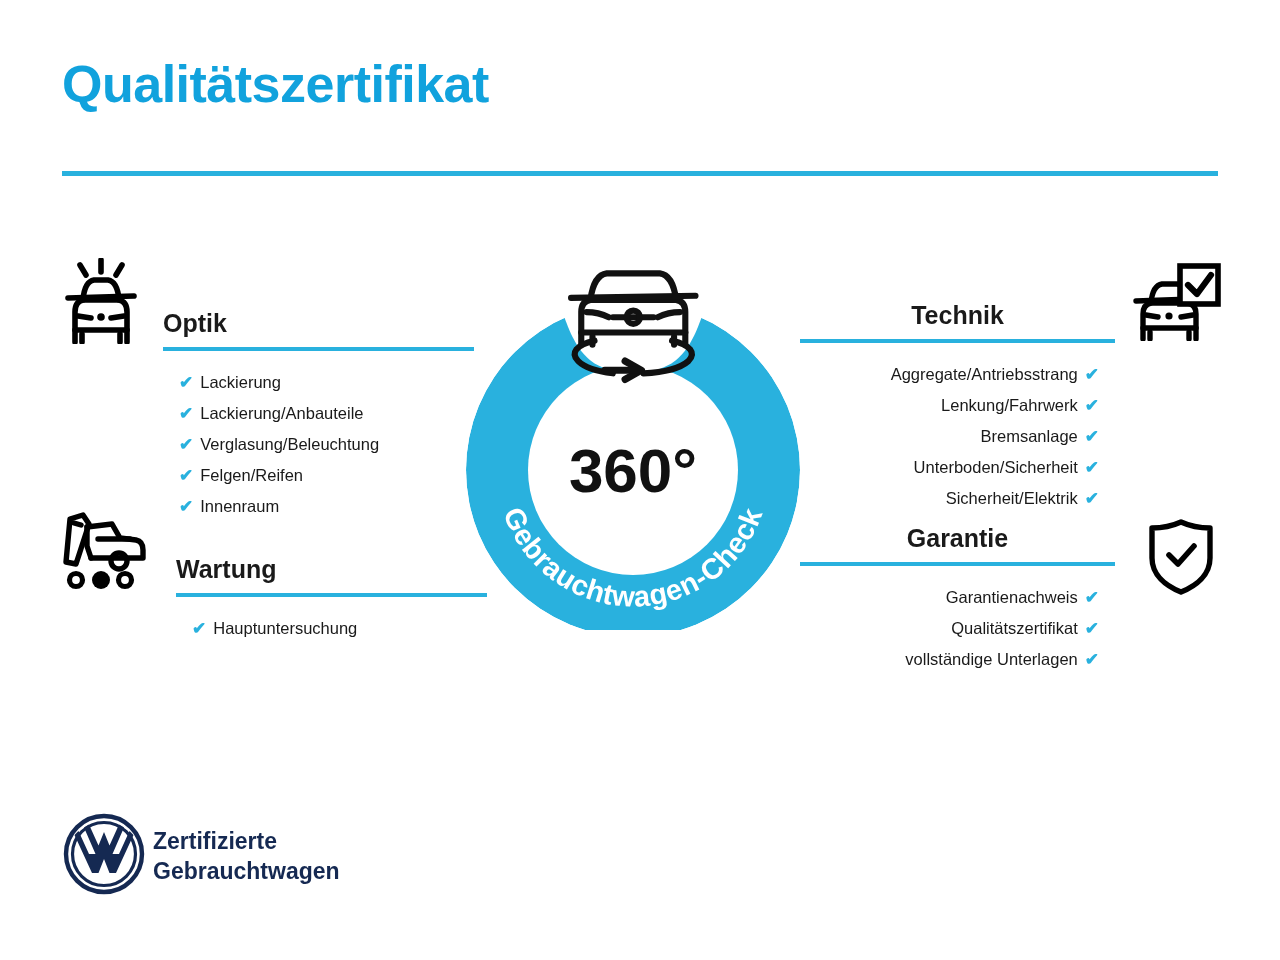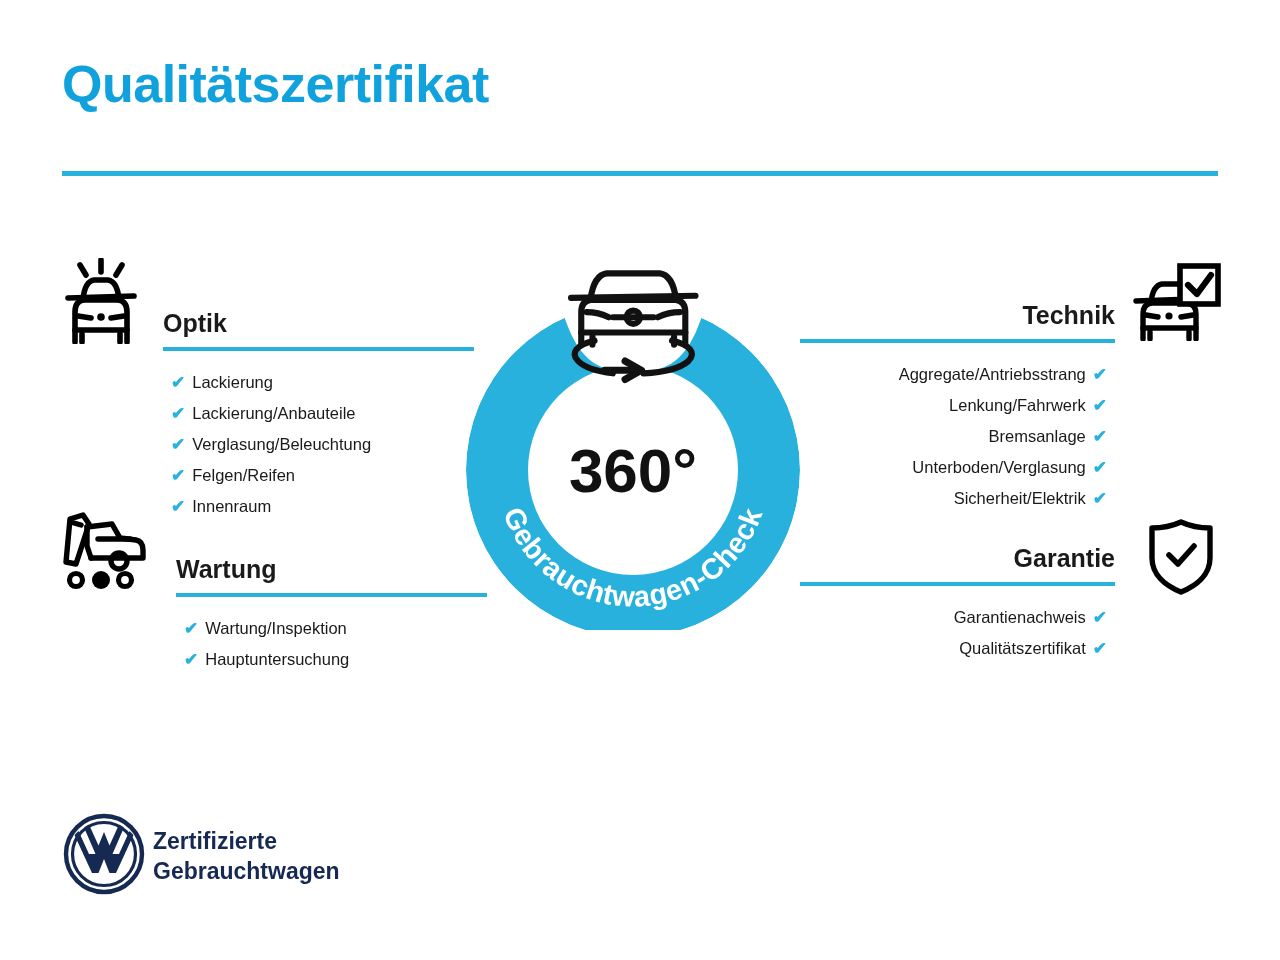--- a/index.html
+++ b/index.html
@@ -53,21 +53,21 @@
     color: #1a1a1a;
     line-height: 1;
     white-space: nowrap;
   }
   .block-rule {
     height: 4px;
     background: #29b1de;
     margin-top: 11px;
   }
   .block-list {
-    margin: 8px;
+    margin: 16px;
     padding: 0;
     list-style: none;
     margin-top: 16px;
   }
   .block-list li {
     font-size: 16.5px;
     color: #1a1a1a;
     line-height: 30px;
     white-space: nowrap;
   }
@@ -77,29 +77,29 @@
     font-size: 17px;
     display: inline-block;
   }
 
   
   .col-left .block-title { text-align: left; margin-top: 8px; }
   .col-left .block-list li { text-align: left; }
   .col-left .chk { margin-right: 7px; }
 
   
-  .col-right .block-title { text-align: right; }
+  .col-right .block-title { text-align: center; }
   .col-right .block-list li { text-align: right; }
   .col-right .chk { margin-left: 7px; }
 
   
   #block-optik   { left: 163px; top: 303px; width: 311px; }
   #block-wartung { left: 176px; top: 549px; width: 311px; }
   #block-technik { left: 800px; top: 303px; width: 315px; }
-  #block-garantie{ left: 800px; top: 546px; width: 315px; }
+  #block-garantie{ left: 800px; top: 526px; width: 315px; }
 
   
   .sec-icon {
     position: absolute;
   }
   #icon-optik   { left: 58px;  top: 258px; }
   #icon-wartung { left: 58px;  top: 512px; }
   #icon-technik { left: 1133px; top: 263px; }
   #icon-garantie{ left: 1146px; top: 518px; }
 
@@ -221,43 +221,43 @@
       <li><span class="chk">✔</span><span>Verglasung/Beleuchtung</span></li>
       <li><span class="chk">✔</span><span>Felgen/Reifen</span></li>
       <li><span class="chk">✔</span><span>Innenraum</span></li>
     </ul>
   </div>
 
   <div class="block col-left" id="block-wartung">
     <div class="block-title">Wartung</div>
     <div class="block-rule"></div>
     <ul class="block-list">
-      <li><span class="chk">✔</span><span>Wartung/Inspektion</span></li>
       <li><span class="chk">✔</span><span>Hauptuntersuchung</span></li>
     </ul>
   </div>
 
   <div class="block col-right" id="block-technik">
     <div class="block-title">Technik</div>
     <div class="block-rule"></div>
     <ul class="block-list">
       <li><span>Aggregate/Antriebsstrang</span><span class="chk">✔</span></li>
       <li><span>Lenkung/Fahrwerk</span><span class="chk">✔</span></li>
       <li><span>Bremsanlage</span><span class="chk">✔</span></li>
-      <li><span>Unterboden/Verglasung</span><span class="chk">✔</span></li>
+      <li><span>Unterboden/Sicherheit</span><span class="chk">✔</span></li>
       <li><span>Sicherheit/Elektrik</span><span class="chk">✔</span></li>
     </ul>
   </div>
 
   <div class="block col-right" id="block-garantie">
     <div class="block-title">Garantie</div>
     <div class="block-rule"></div>
     <ul class="block-list">
       <li><span>Garantienachweis</span><span class="chk">✔</span></li>
       <li><span>Qualitätszertifikat</span><span class="chk">✔</span></li>
+      <li><span>vollständige Unterlagen</span><span class="chk">✔</span></li>
     </ul>
   </div>
 
   <div id="badge">
     <svg width="360" height="380" viewBox="0 0 360 380">
       <defs>
 
         <path id="arcPath" d="M 41.5 220 A 136.5 136.5 0 1 0 314.5 220" fill="none"></path>
         <mask id="ringMask">
           <rect x="0" y="0" width="360" height="380" fill="#000"></rect>

